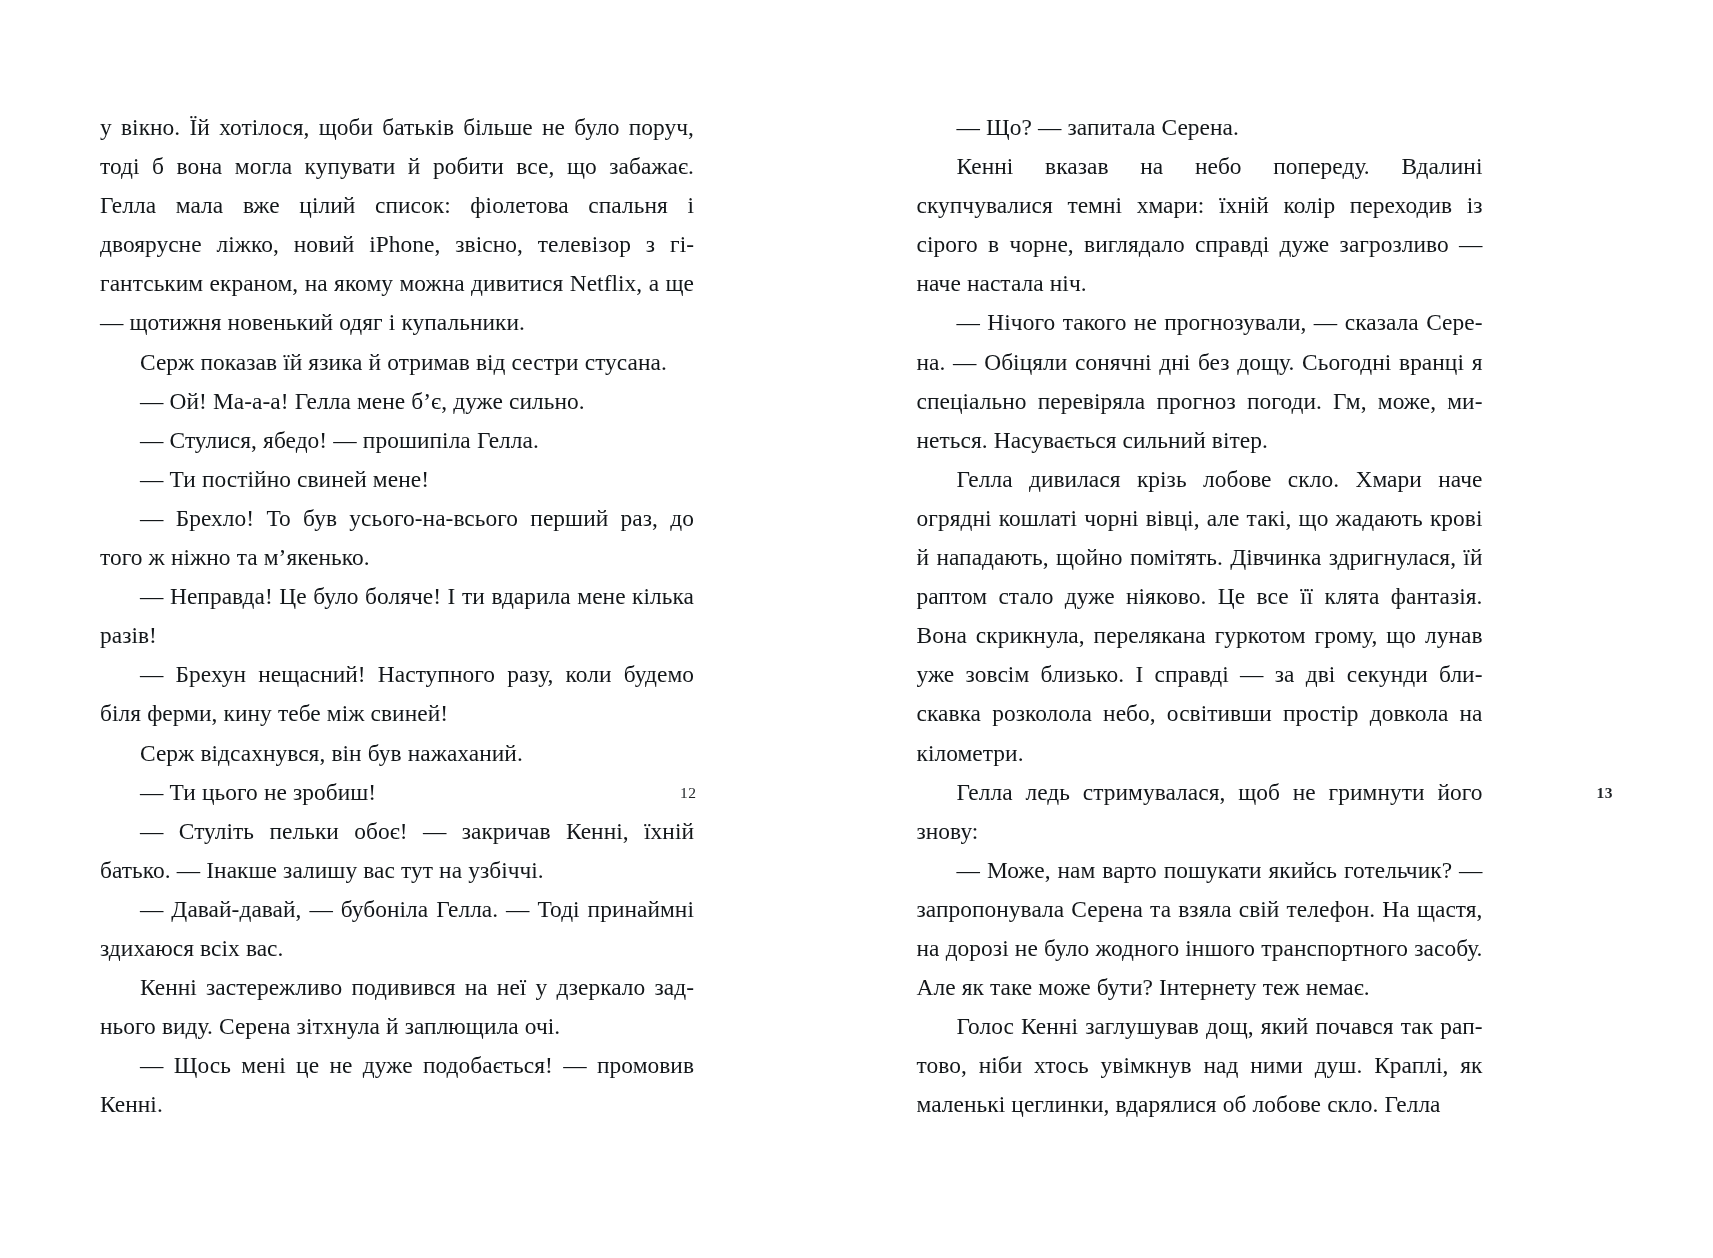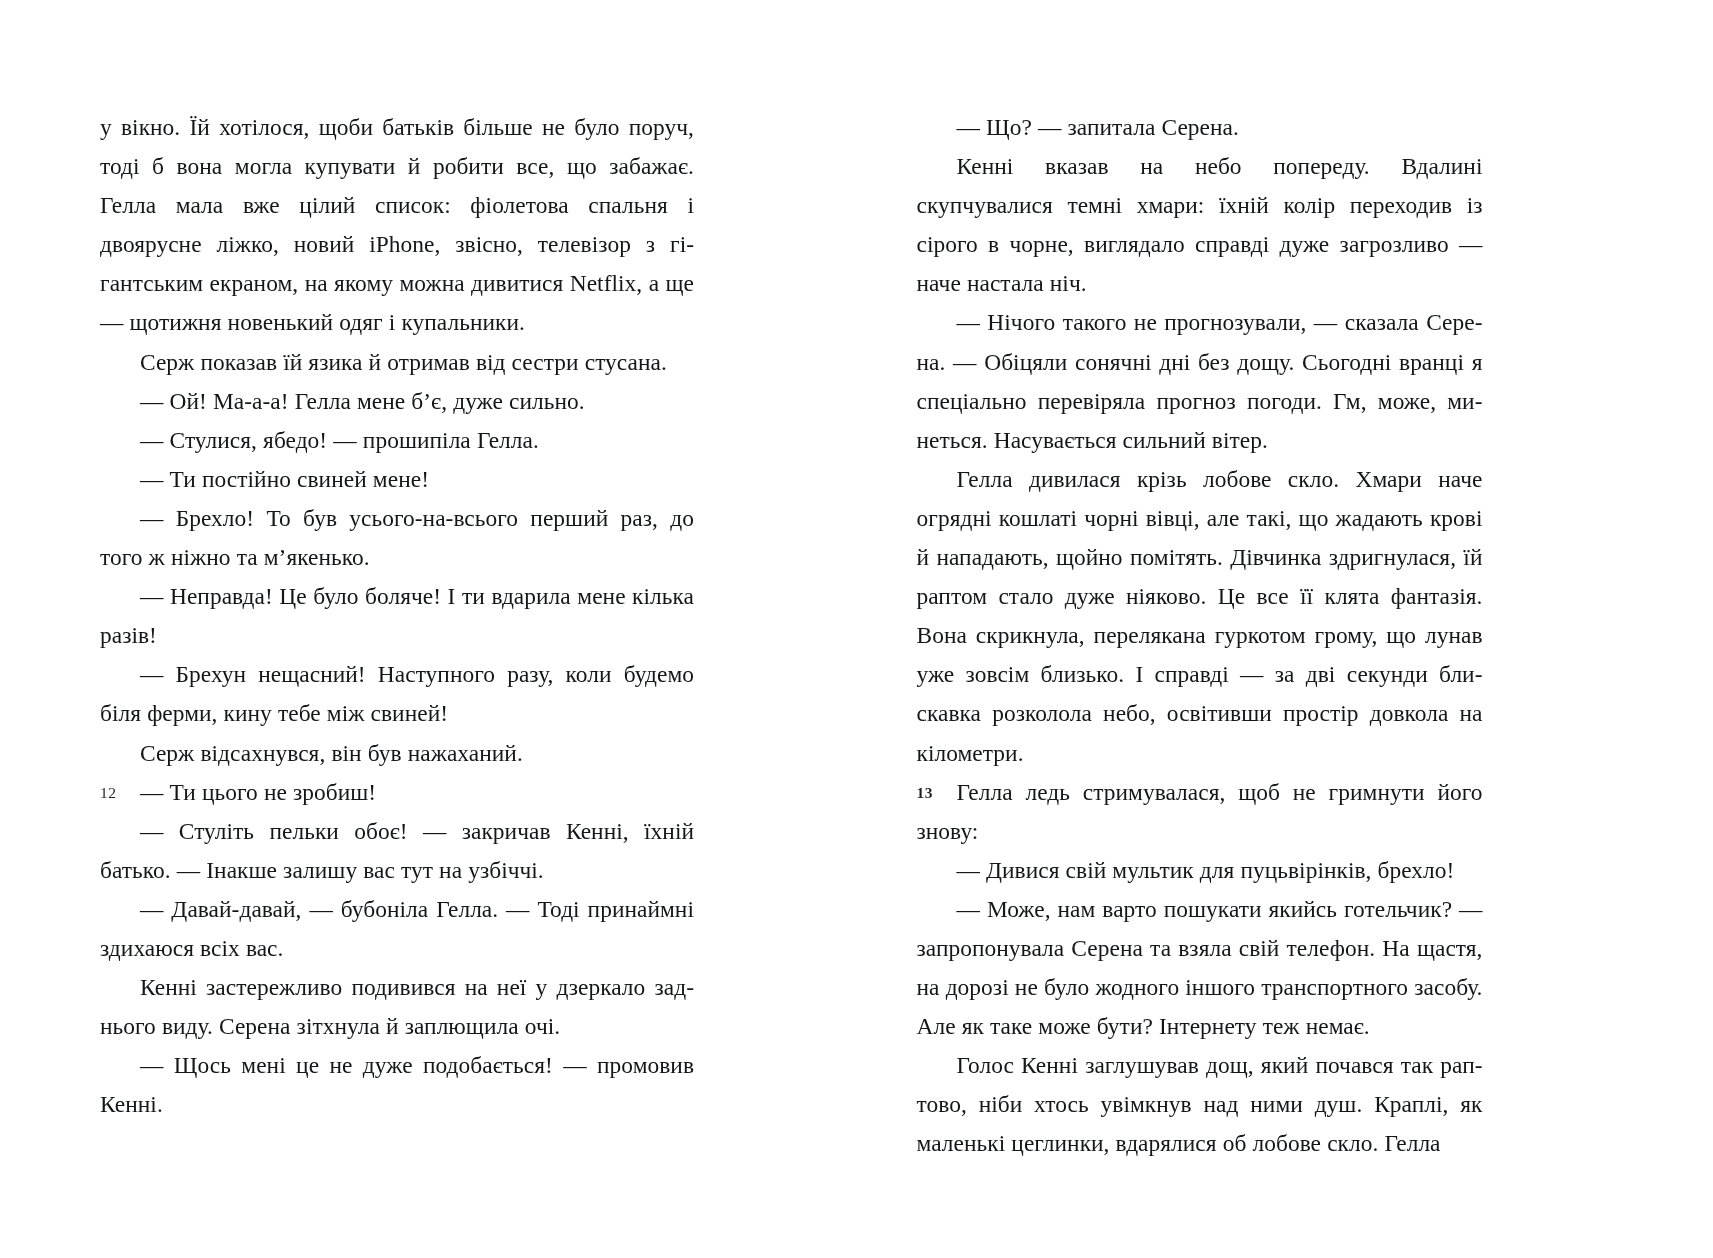--- a/index.html
+++ b/index.html
@@ -53,21 +53,21 @@
   }
   p.para.dialogue {
     text-indent: 40px;
   }
 
   .folio {
     position: absolute;
     bottom: 142px;
     left: 0;
     right: 0;
-    text-align: left;
+    text-align: right;
     font-size: 15.5px;
     letter-spacing: 0.5px;
     color: #1c2124;
   }
   .page-left  .folio { left: 100px; right: 160px; }
   .page-right .folio { left: 60px;  right: 100px; font-weight: bold; }
 </style>
 </head>
 <body>
 
@@ -93,20 +93,19 @@
     <div class="folio">12</div>
   </div>
 
   <div class="page page-right">
     <div class="textblock">
       <p class="para dialogue">— Що? — запитала Серена.</p>
       <p class="para indent">Кенні вказав на небо попереду. Вдалині скупчували­ся темні хмари: їхній колір переходив із сірого в чорне, виглядало справді дуже загрозливо — наче настала ніч.</p>
       <p class="para dialogue">— Нічого такого не прогнозували, — сказала Сере­на. — Обіцяли сонячні дні без дощу. Сьогодні вранці я спеціально перевіряла прогноз погоди. Гм, може, ми­неться. Насувається сильний вітер.</p>
       <p class="para indent">Гелла дивилася крізь лобове скло. Хмари наче огряд­ні кошлаті чорні вівці, але такі, що жадають крові й на­падають, щойно помітять. Дівчинка здригнулася, їй раптом стало дуже ніяково. Це все її клята фантазія. Вона скрикнула, перелякана гуркотом грому, що лу­нав уже зовсім близько. І справді — за дві секунди бли­скавка розколола небо, освітивши простір довкола на кілометри.</p>
       <p class="para indent">Гелла ледь стримувалася, щоб не гримнути його знову:</p>
-      <p class="para dialogue">— Дивися свій мультик для пуцьвірінків, брехло!</p>
       <p class="para dialogue">— Може, нам варто пошукати якийсь готельчик? — запропонувала Серена та взяла свій телефон. На ща­стя, на дорозі не було жодного іншого транспортного засобу. Але як таке може бути? Інтернету теж немає.</p>
       <p class="para indent">Голос Кенні заглушував дощ, який почався так рап­тово, ніби хтось увімкнув над ними душ. Краплі, як маленькі цеглинки, вдарялися об лобове скло. Гелла</p>
     </div>
     <div class="folio">13</div>
   </div>
 
 </div>
 
 </body></html>

